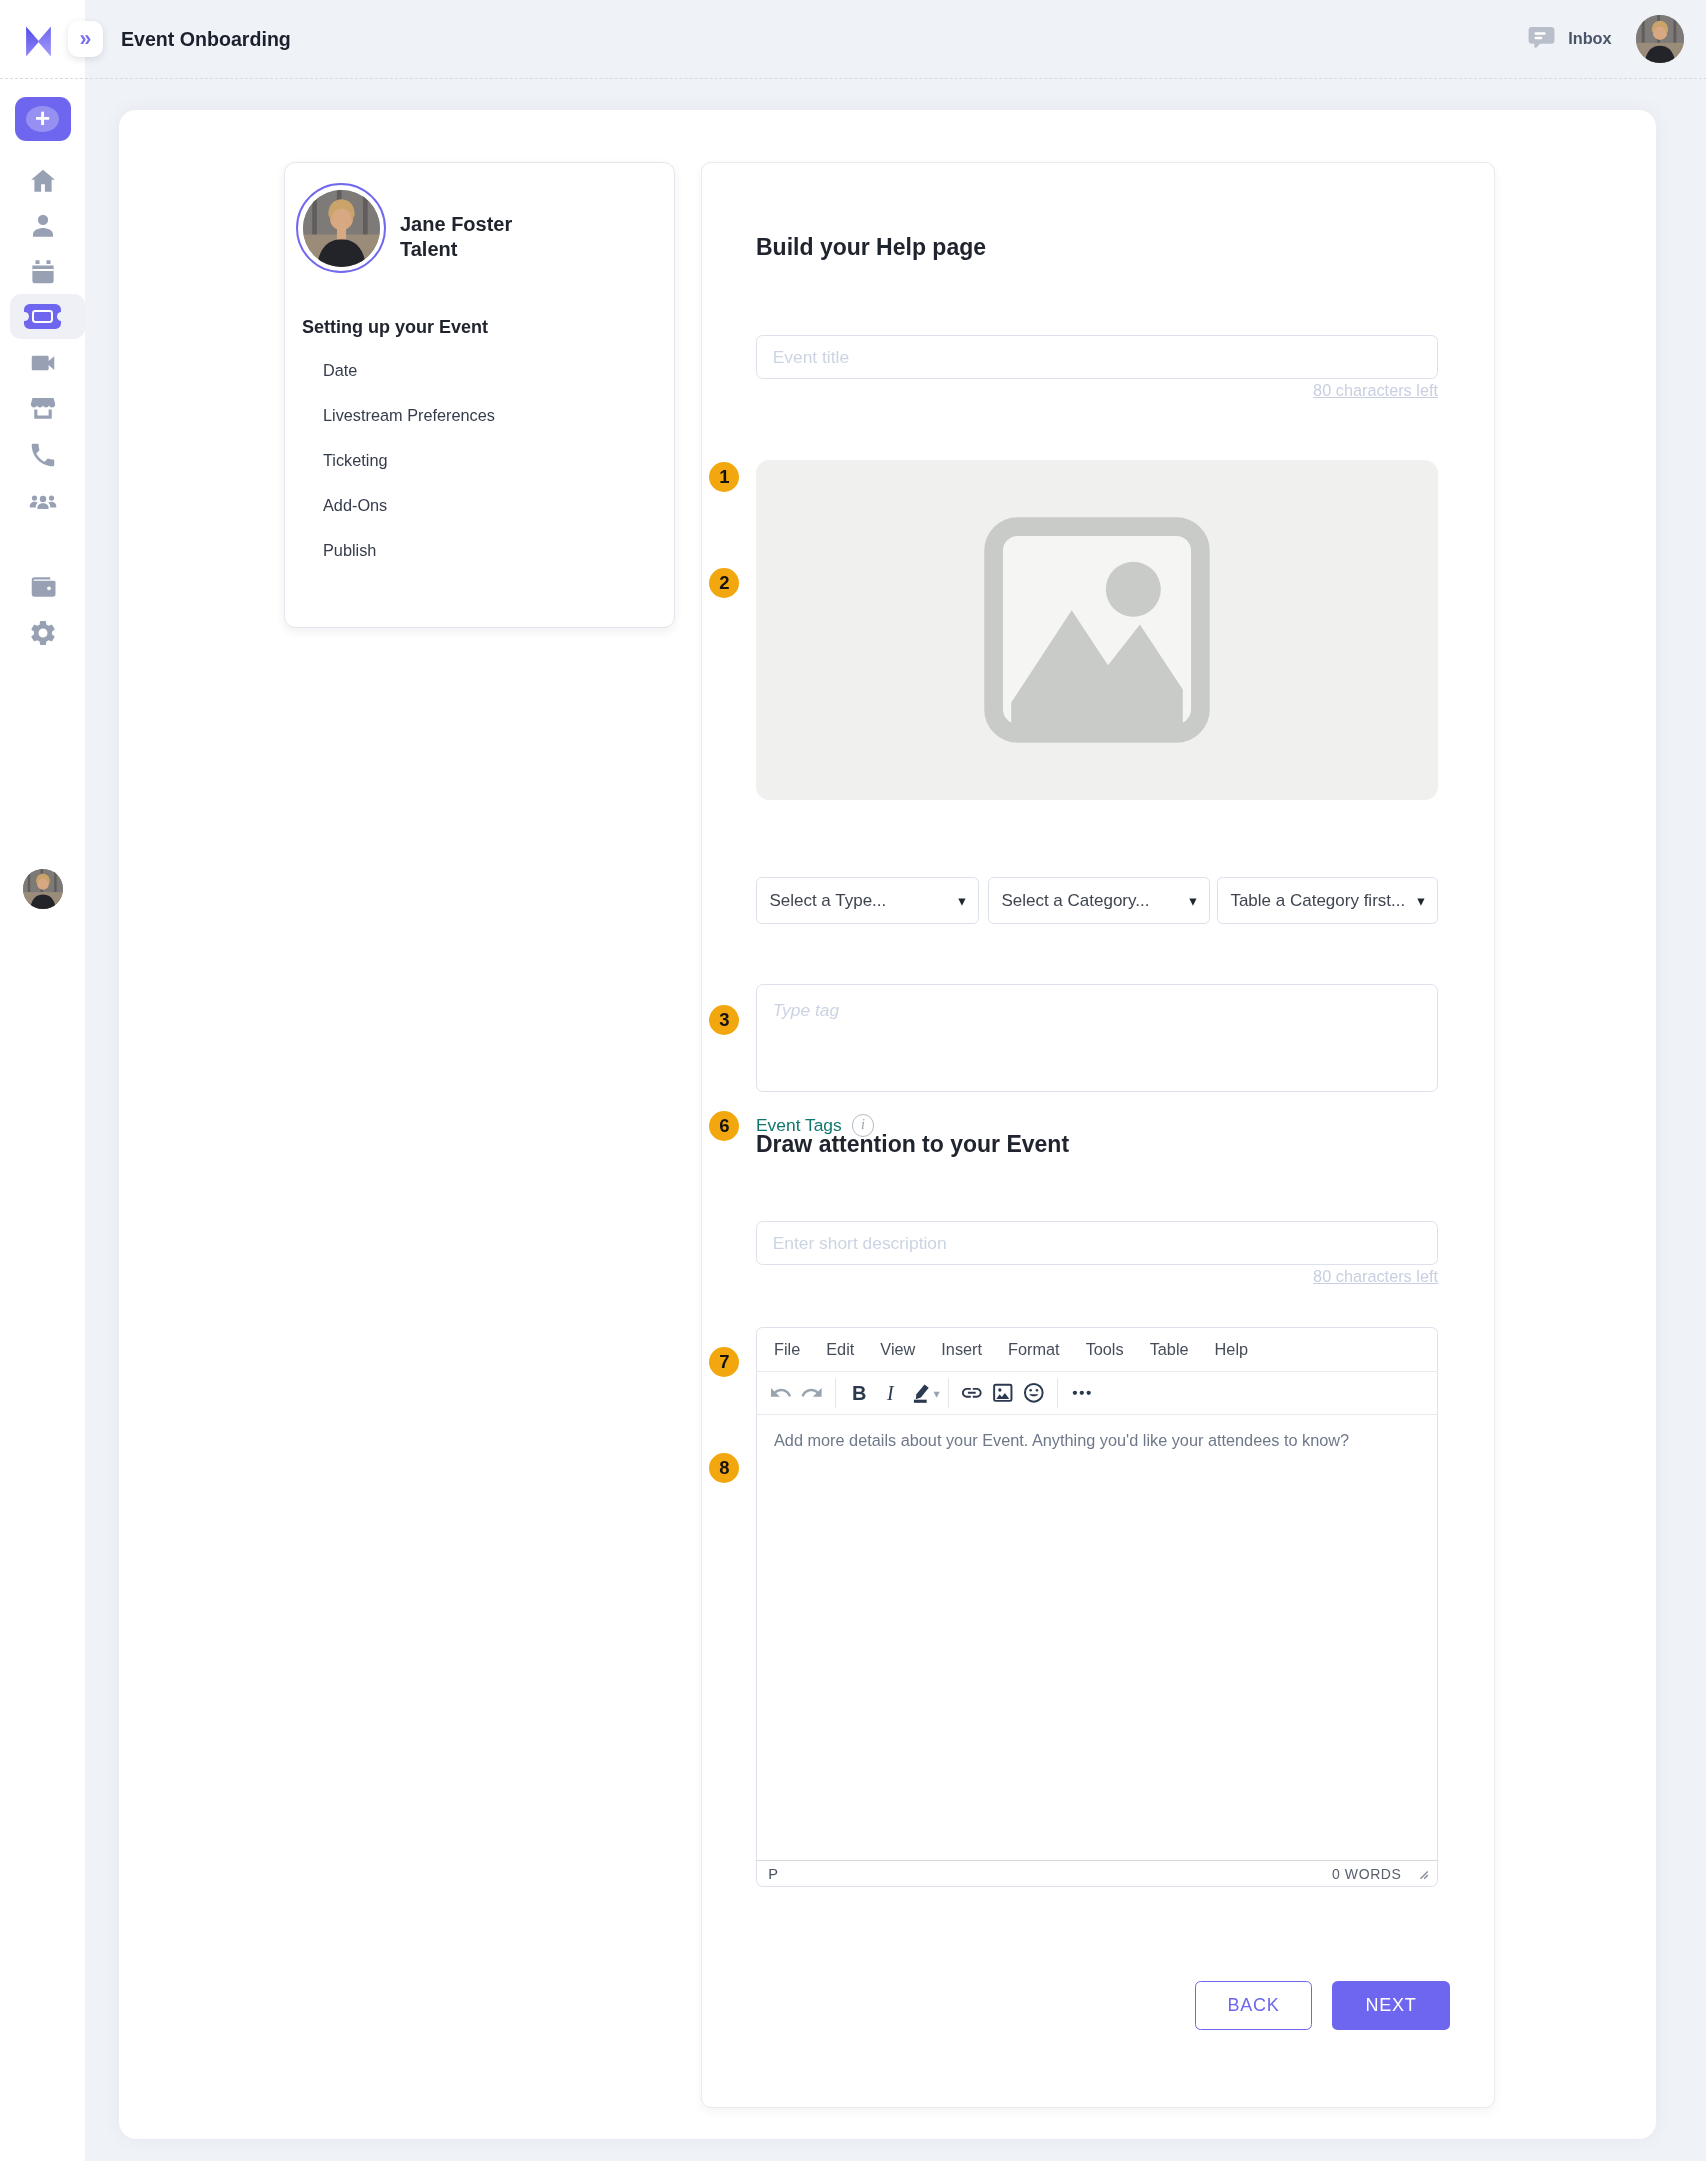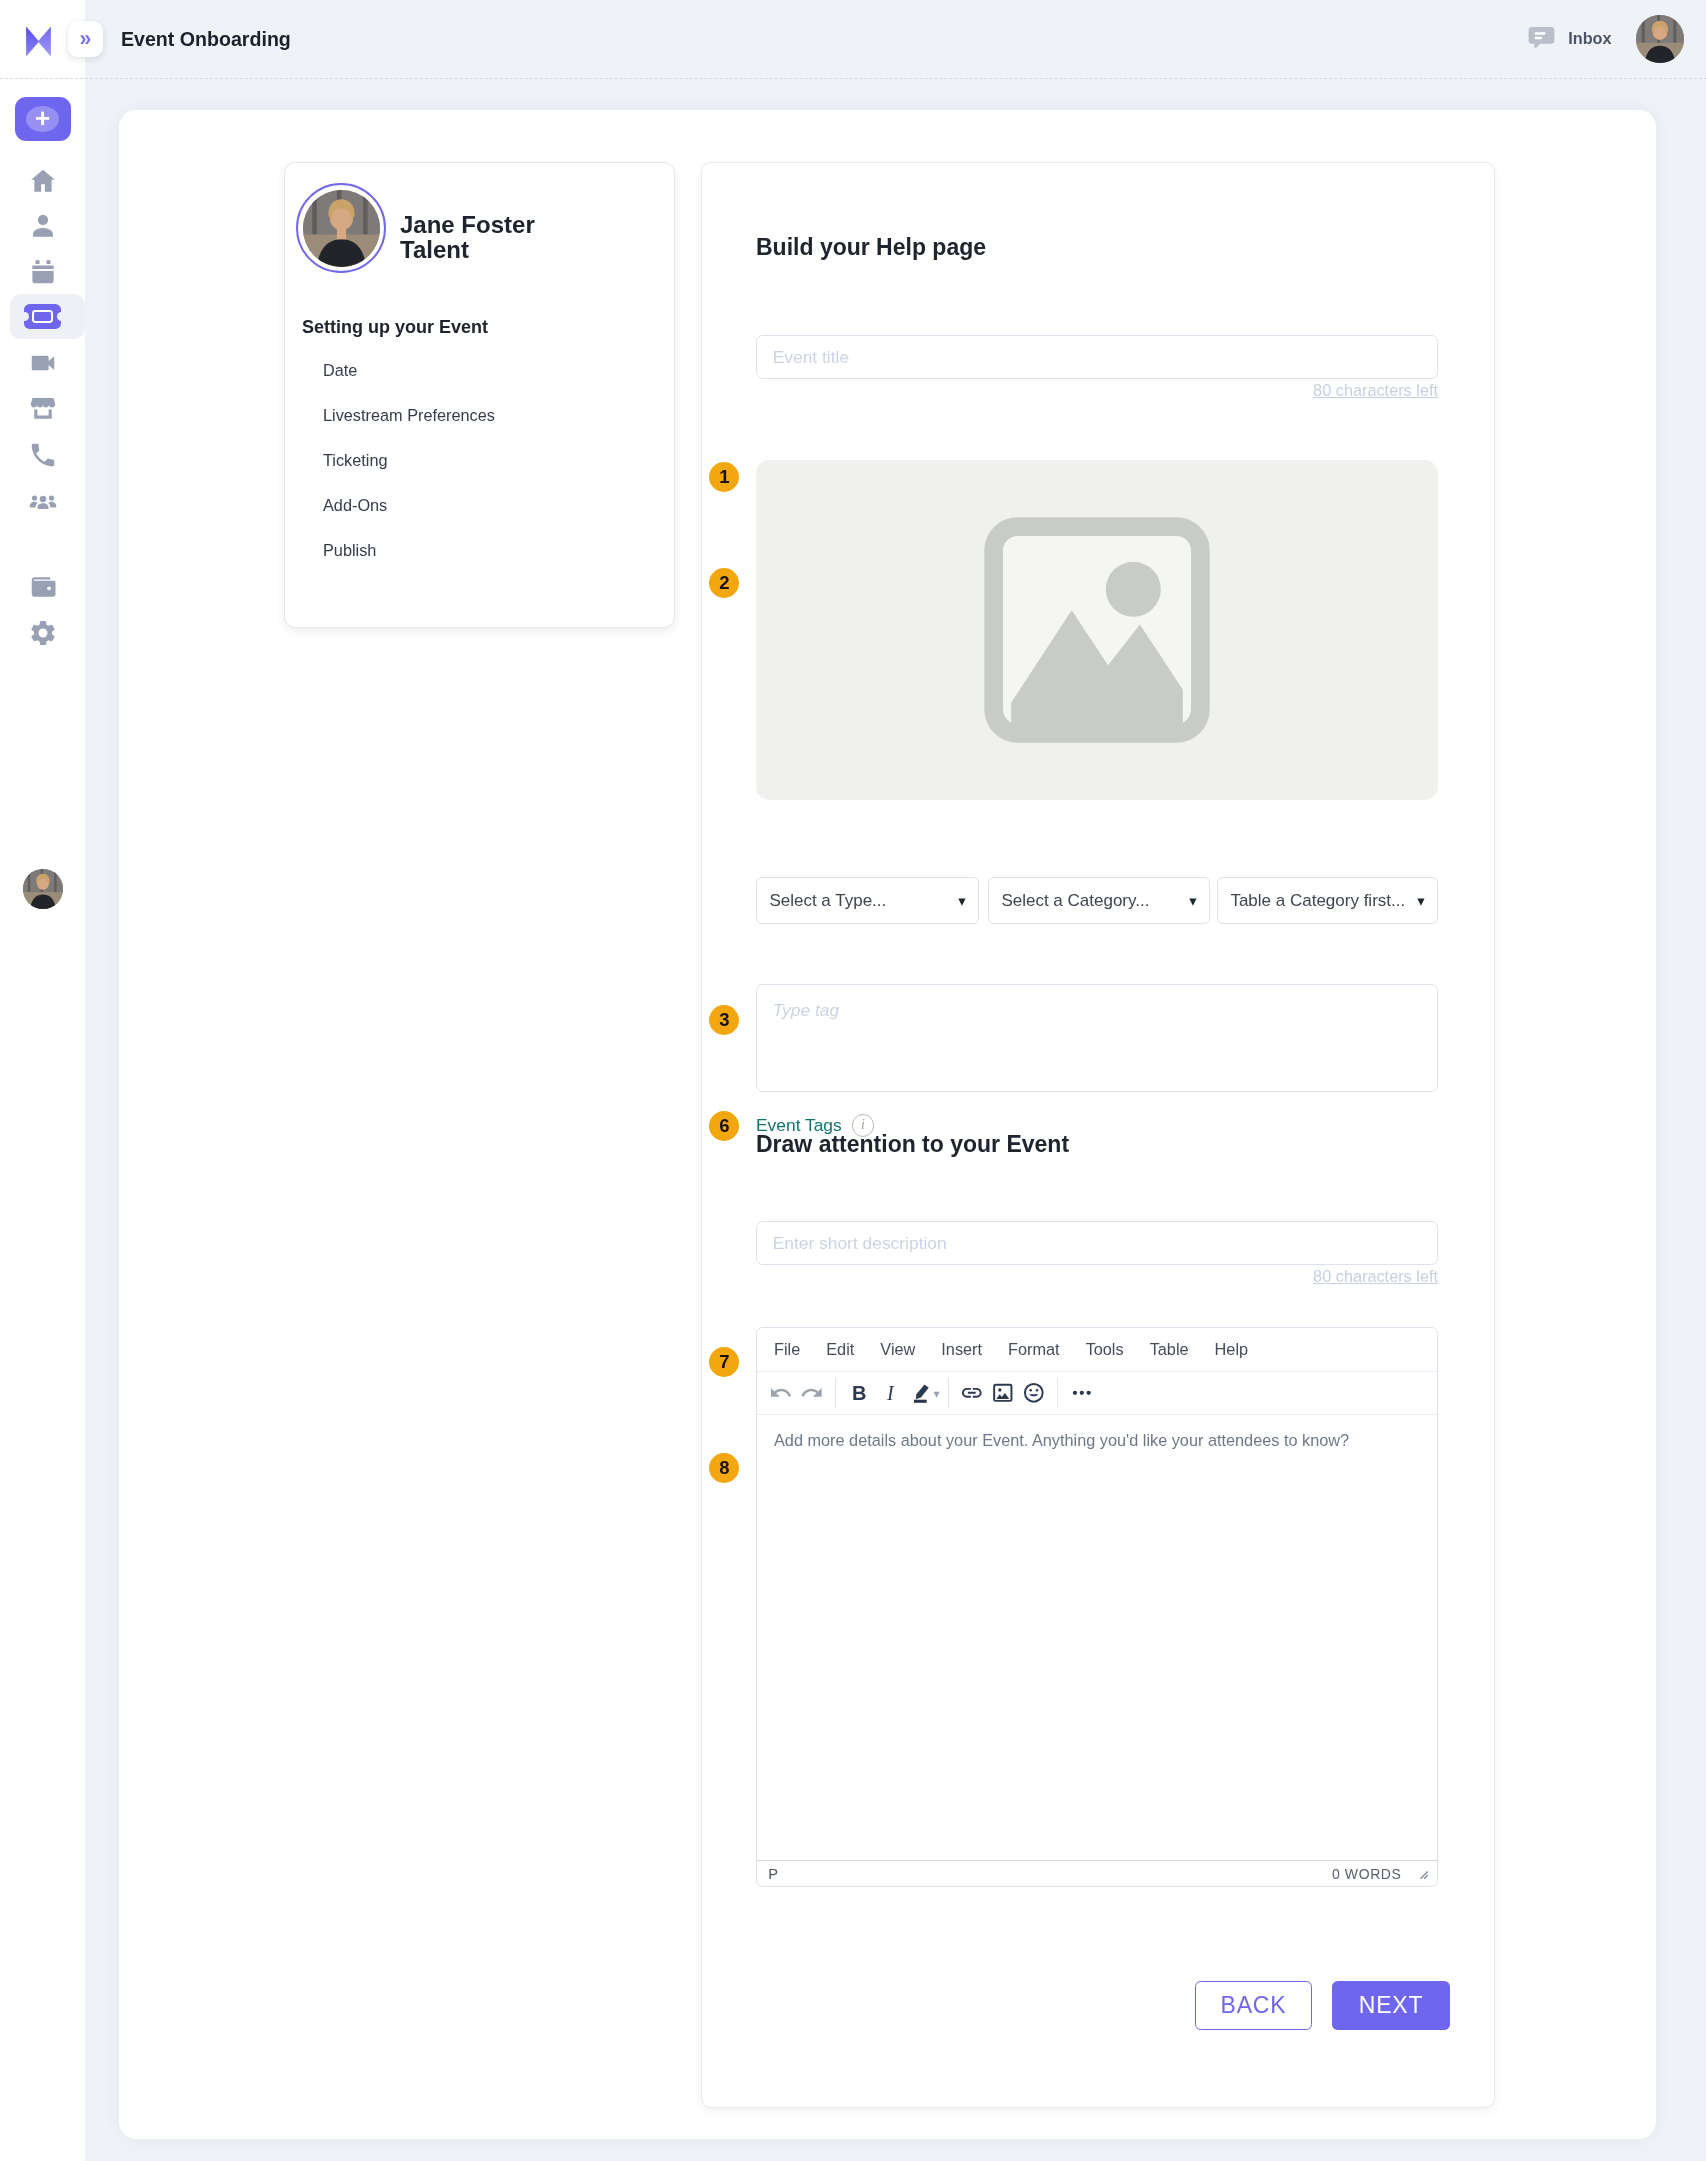--- a/index.html
+++ b/index.html
@@ -81,21 +81,21 @@
   
   .profile-card {
     position:absolute; left:284px; top:162px; width:391px; height:466px;
     background:#fff; border:1.1px solid #e3e6ec; border-radius:11.2px;
     box-shadow:0 3.4px 10px rgba(30,40,60,.07); z-index:5;
   }
   .big-avatar {
     position:absolute; left:11.2px; top:20px; width:90px; height:90px;
     border:2.2px solid #7168ee; border-radius:50%; padding:4.5px; background:#fff;
   }
-  .profile-name { position:absolute; left:115px; top:49px; font-size:24px; font-weight:bold; color:#20242e; line-height:25px; }
+  .profile-name { position:absolute; left:115px; top:49px; font-size:20px; font-weight:bold; color:#20242e; line-height:25px; }
   .steps-heading { position:absolute; left:17px; top:154px; font-size:18px; font-weight:bold; color:#20242e; }
   .steps { position:absolute; left:0; top:185px; width:100%; }
   .step-item {
     height:45px; display:flex; align-items:center; padding-left:38px;
     font-size:16.3px; color:#353c4c; cursor:pointer;
   }
   .step-item.active {
     background:#cfccf3; border-left:5.6px solid #5a52d8; padding-left:32px;
     border-top:1.1px solid #ebecf0; border-bottom:1.1px solid #ebecf0;
     color:#6b63ea; font-weight:bold;
@@ -174,21 +174,21 @@
     justify-content:space-between; padding:0 7.9px 0 11.2px;
   }
   .ed-path { font-size:14.6px; color:#4a5260; }
   .ed-right { display:flex; align-items:center; gap:13px; }
   .ed-words { font-size:14px; color:#59616e; letter-spacing:0.6px; }
 
   
   .btn {
     position:absolute; top:1818px; height:49px; border-radius:5.6px;
     display:flex; align-items:center; justify-content:center;
-    font-size:23px; letter-spacing:0.8px; cursor:pointer; font-weight:500;text-align:right;
+    font-size:18px; letter-spacing:0.8px; cursor:pointer; font-weight:500;text-align:right;
   }
   .btn-back { left:493px; width:117px; background:#fff; border:1.7px solid #6e66ee; color:#6e66ee; }
   .btn-next { left:630px; width:118px; background:#6e66ee; border:none; color:#ffffff; }
 </style>
 </head>
 <body>
 
 <div class="content-panel"></div>
 
 <div class="profile-card">

